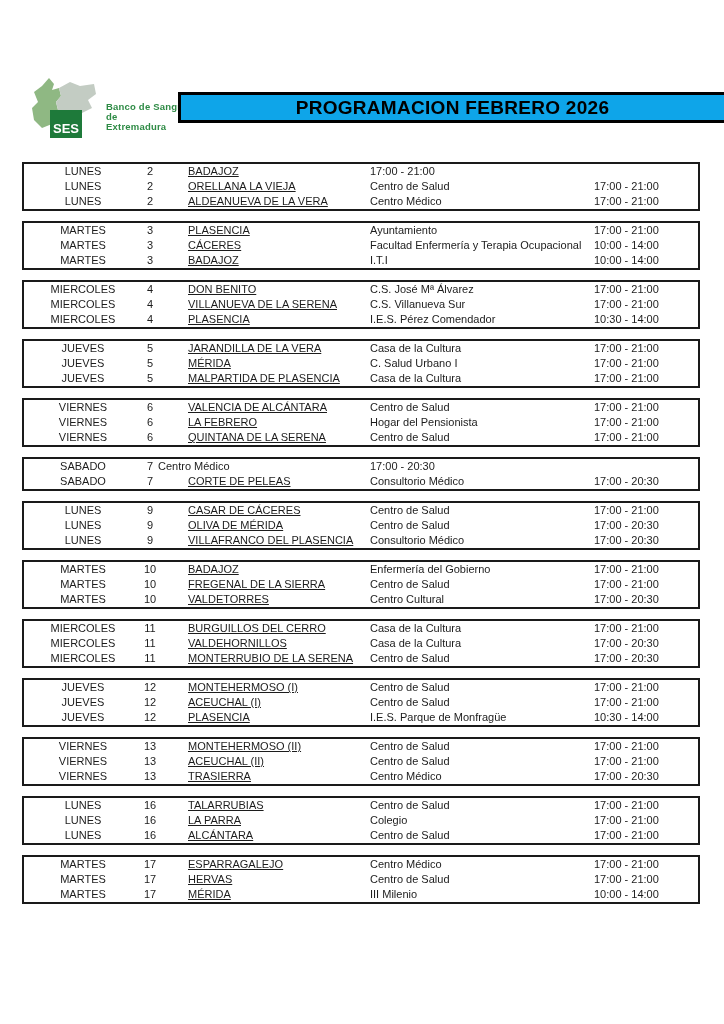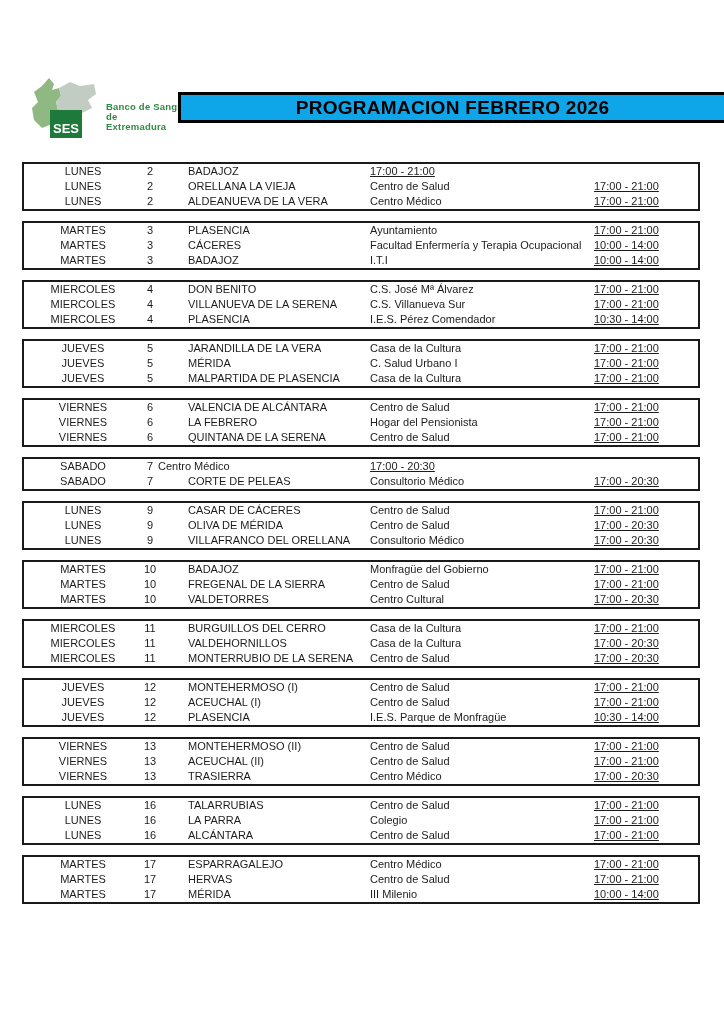--- a/index.html
+++ b/index.html
@@ -46,23 +46,23 @@
     background:#fff;
   }
   .row{
     display:grid;
     grid-template-columns:118px 16px 212px 224px 1fr;
     font-size:11px;line-height:15px;
     white-space:nowrap;
   }
   .cell-day{text-align:center;}
   .cell-num{text-align:center;}
-  .cell-city{padding-left:30px;}
+  .cell-city{padding-left:30px;text-decoration:underline;}
   .cell-venue{padding-left:0;}
-  .cell-time{padding-left:0;text-decoration:underline;}
+  .cell-time{padding-left:0;}
 </style>
 </head>
 <body>
 
 <div class="page">
 
   <div class="logo">
     <svg width="72" height="66" viewBox="0 0 72 66">
 
       <path d="M14,10 L21,2 L26,8 L24,14 L31,12 L33,20 L28,26 L30,34 L22,38 L24,48 L14,52 L6,44 L4,32 L10,26 L6,16 Z" fill="#8fb883"></path>
@@ -226,31 +226,31 @@
         <div class="row">
           <span class="cell-day">LUNES</span>
           <span class="cell-num">9</span>
           <span class="cell-city">OLIVA DE MÉRIDA</span>
           <span class="cell-venue">Centro de Salud</span>
           <span class="cell-time">17:00 - 20:30</span>
         </div>
         <div class="row">
           <span class="cell-day">LUNES</span>
           <span class="cell-num">9</span>
-          <span class="cell-city">VILLAFRANCO DEL ORELLANA</span>
+          <span class="cell-city">VILLAFRANCO DEL PLASENCIA</span>
           <span class="cell-venue">Consultorio Médico</span>
           <span class="cell-time">17:00 - 20:30</span>
         </div>
       </div>
       <div class="block">
         <div class="row">
           <span class="cell-day">MARTES</span>
           <span class="cell-num">10</span>
           <span class="cell-city">BADAJOZ</span>
-          <span class="cell-venue">Monfragüe del Gobierno</span>
+          <span class="cell-venue">Enfermería del Gobierno</span>
           <span class="cell-time">17:00 - 21:00</span>
         </div>
         <div class="row">
           <span class="cell-day">MARTES</span>
           <span class="cell-num">10</span>
           <span class="cell-city">FREGENAL DE LA SIERRA</span>
           <span class="cell-venue">Centro de Salud</span>
           <span class="cell-time">17:00 - 21:00</span>
         </div>
         <div class="row">

